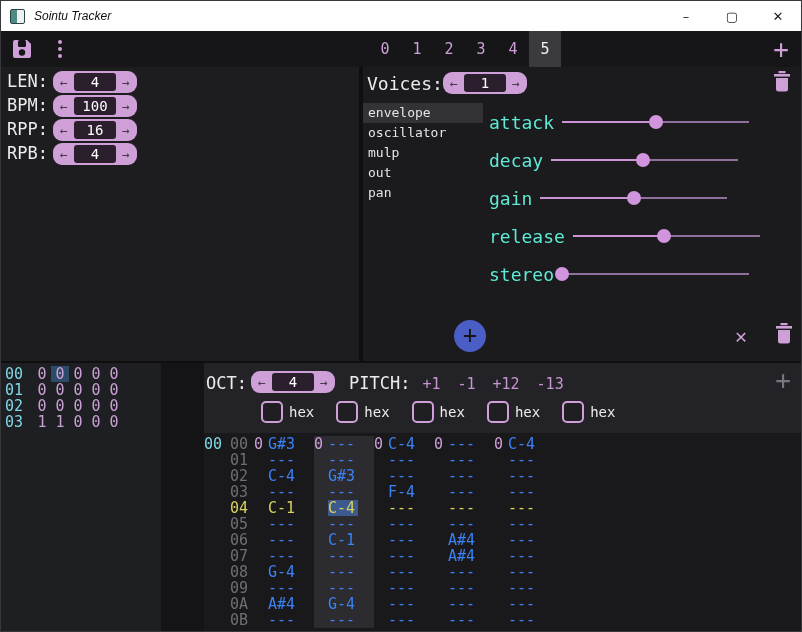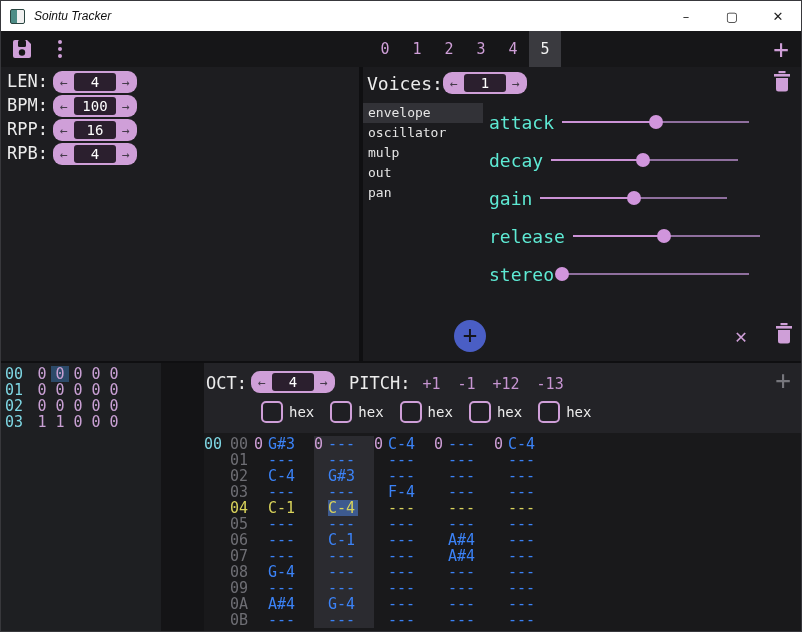--- a/index.html
+++ b/index.html
@@ -69,21 +69,21 @@
   .order-cell.cursor{background:#2c4a69;}
 
   #bottom-right{position:absolute;left:160px;top:362px;width:642px;height:270px;background:#141416;}
   #pattern-panel{position:absolute;left:43px;top:0;right:0;height:70px;background:#232327;}
   #oct-row{display:flex;align-items:flex-end;height:30px;padding:4px 0 0 2px;}
   #oct-label{color:#ececec;font-size:17px;margin-right:4px;}
   #pitch-label{color:#ececec;font-size:17px;margin-left:14px;}
   #pitch-buttons{display:flex;gap:17px;margin-left:12px;}
   .pitch-btn{color:#c795d2;font-size:15px;cursor:pointer;}
   #pattern-add{position:absolute;right:12px;top:2px;color:#76767c;font-size:26px;line-height:30px;cursor:pointer;}
-  #hex-row{display:flex;align-items:center;margin:8px 0 0 57px;gap:16px;}
+  #hex-row{display:flex;align-items:center;margin:8px 0 0 57px;gap:22px;}
   .hex-group{display:flex;align-items:center;gap:6px;}
   .hex-box{width:22px;height:22px;border:2px solid #cf9fd8;border-radius:5px;background:#1f1f23;cursor:pointer;}
   .hex-label{color:#ececec;font-size:14px;}
 
   #note-grid{position:absolute;left:43px;top:70px;right:0;bottom:0;background:#19191b;
     font-size:15px;padding-top:3px;}
   .grid-row{display:flex;height:16px;line-height:16px;}
   .ord-lbl{width:22px;color:#7fd7e4;flex:none;}
   .row-num{width:24px;color:#6e6e74;margin-left:4px;flex:none;}
   .row-num.cur{color:#d9d35b;}

